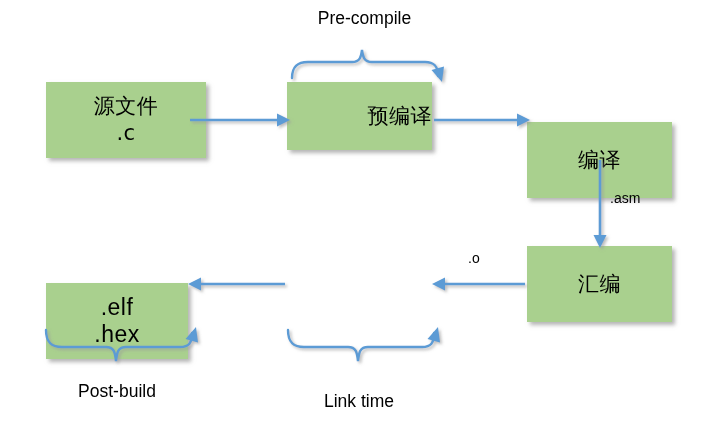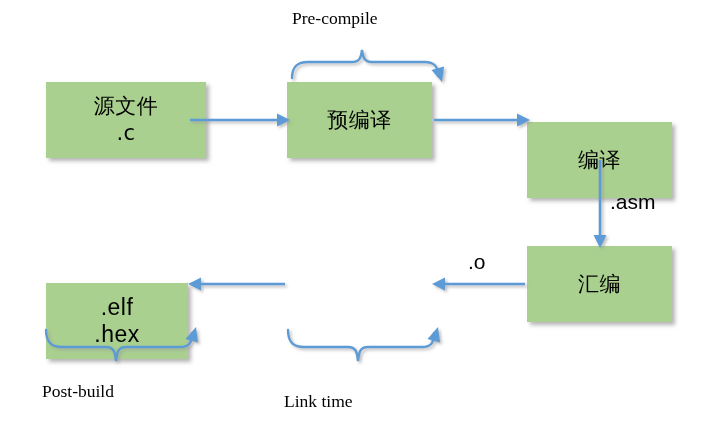--- a/index.html
+++ b/index.html
@@ -34,32 +34,32 @@
     font-family: "DejaVu Sans", "Liberation Sans", sans-serif;
   }
   .node .line { display: block; }
   .node.latin {
     font-family: "Liberation Sans", "DejaVu Sans", sans-serif;
     font-size: 23px;
     line-height: 1.18;
   }
   .edge-label {
     position: absolute;
-    font-size: 21px;
+    font-size: 14px;
     color: #000000;
     font-family: "Liberation Sans", "DejaVu Sans", sans-serif;
     white-space: nowrap;
   }
   .brace-label {
     position: absolute;
     font-size: 17.5px;
     color: #000000;
-    font-family: Liberation Serif, serif;
+    font-family: Liberation Sans, sans-serif;
     white-space: nowrap;
-    text-align: left;
+    text-align: center;
   }
   svg.overlay {
     position: absolute;
     left: 0;
     top: 0;
     width: 706px;
     height: 436px;
     pointer-events: none;
   }
   .arrow-path {
@@ -78,21 +78,21 @@
 </head>
 <body>
 
 <div id="canvas">
 
   <div class="node" style="left:46px; top:82px; width:160px; height:76px;">
     <span class="line">源文件</span>
     <span class="line">.c</span>
   </div>
 
-  <div class="node" style="left:287px; top:82px; width:145px; height:76px;">
+  <div class="node" style="left:287px; top:82px; width:145px; height:68px;align-items:flex-end;">
     <span class="line">预编译</span>
   </div>
 
   <div class="node" style="left:527px; top:82px; width:145px; height:76px;margin-top:40px;">
     <span class="line">编译</span>
   </div>
 
   <div class="node" style="left:527px; top:246px; width:145px; height:76px;justify-content:center;">
     <span class="line">汇编</span>
   </div>

